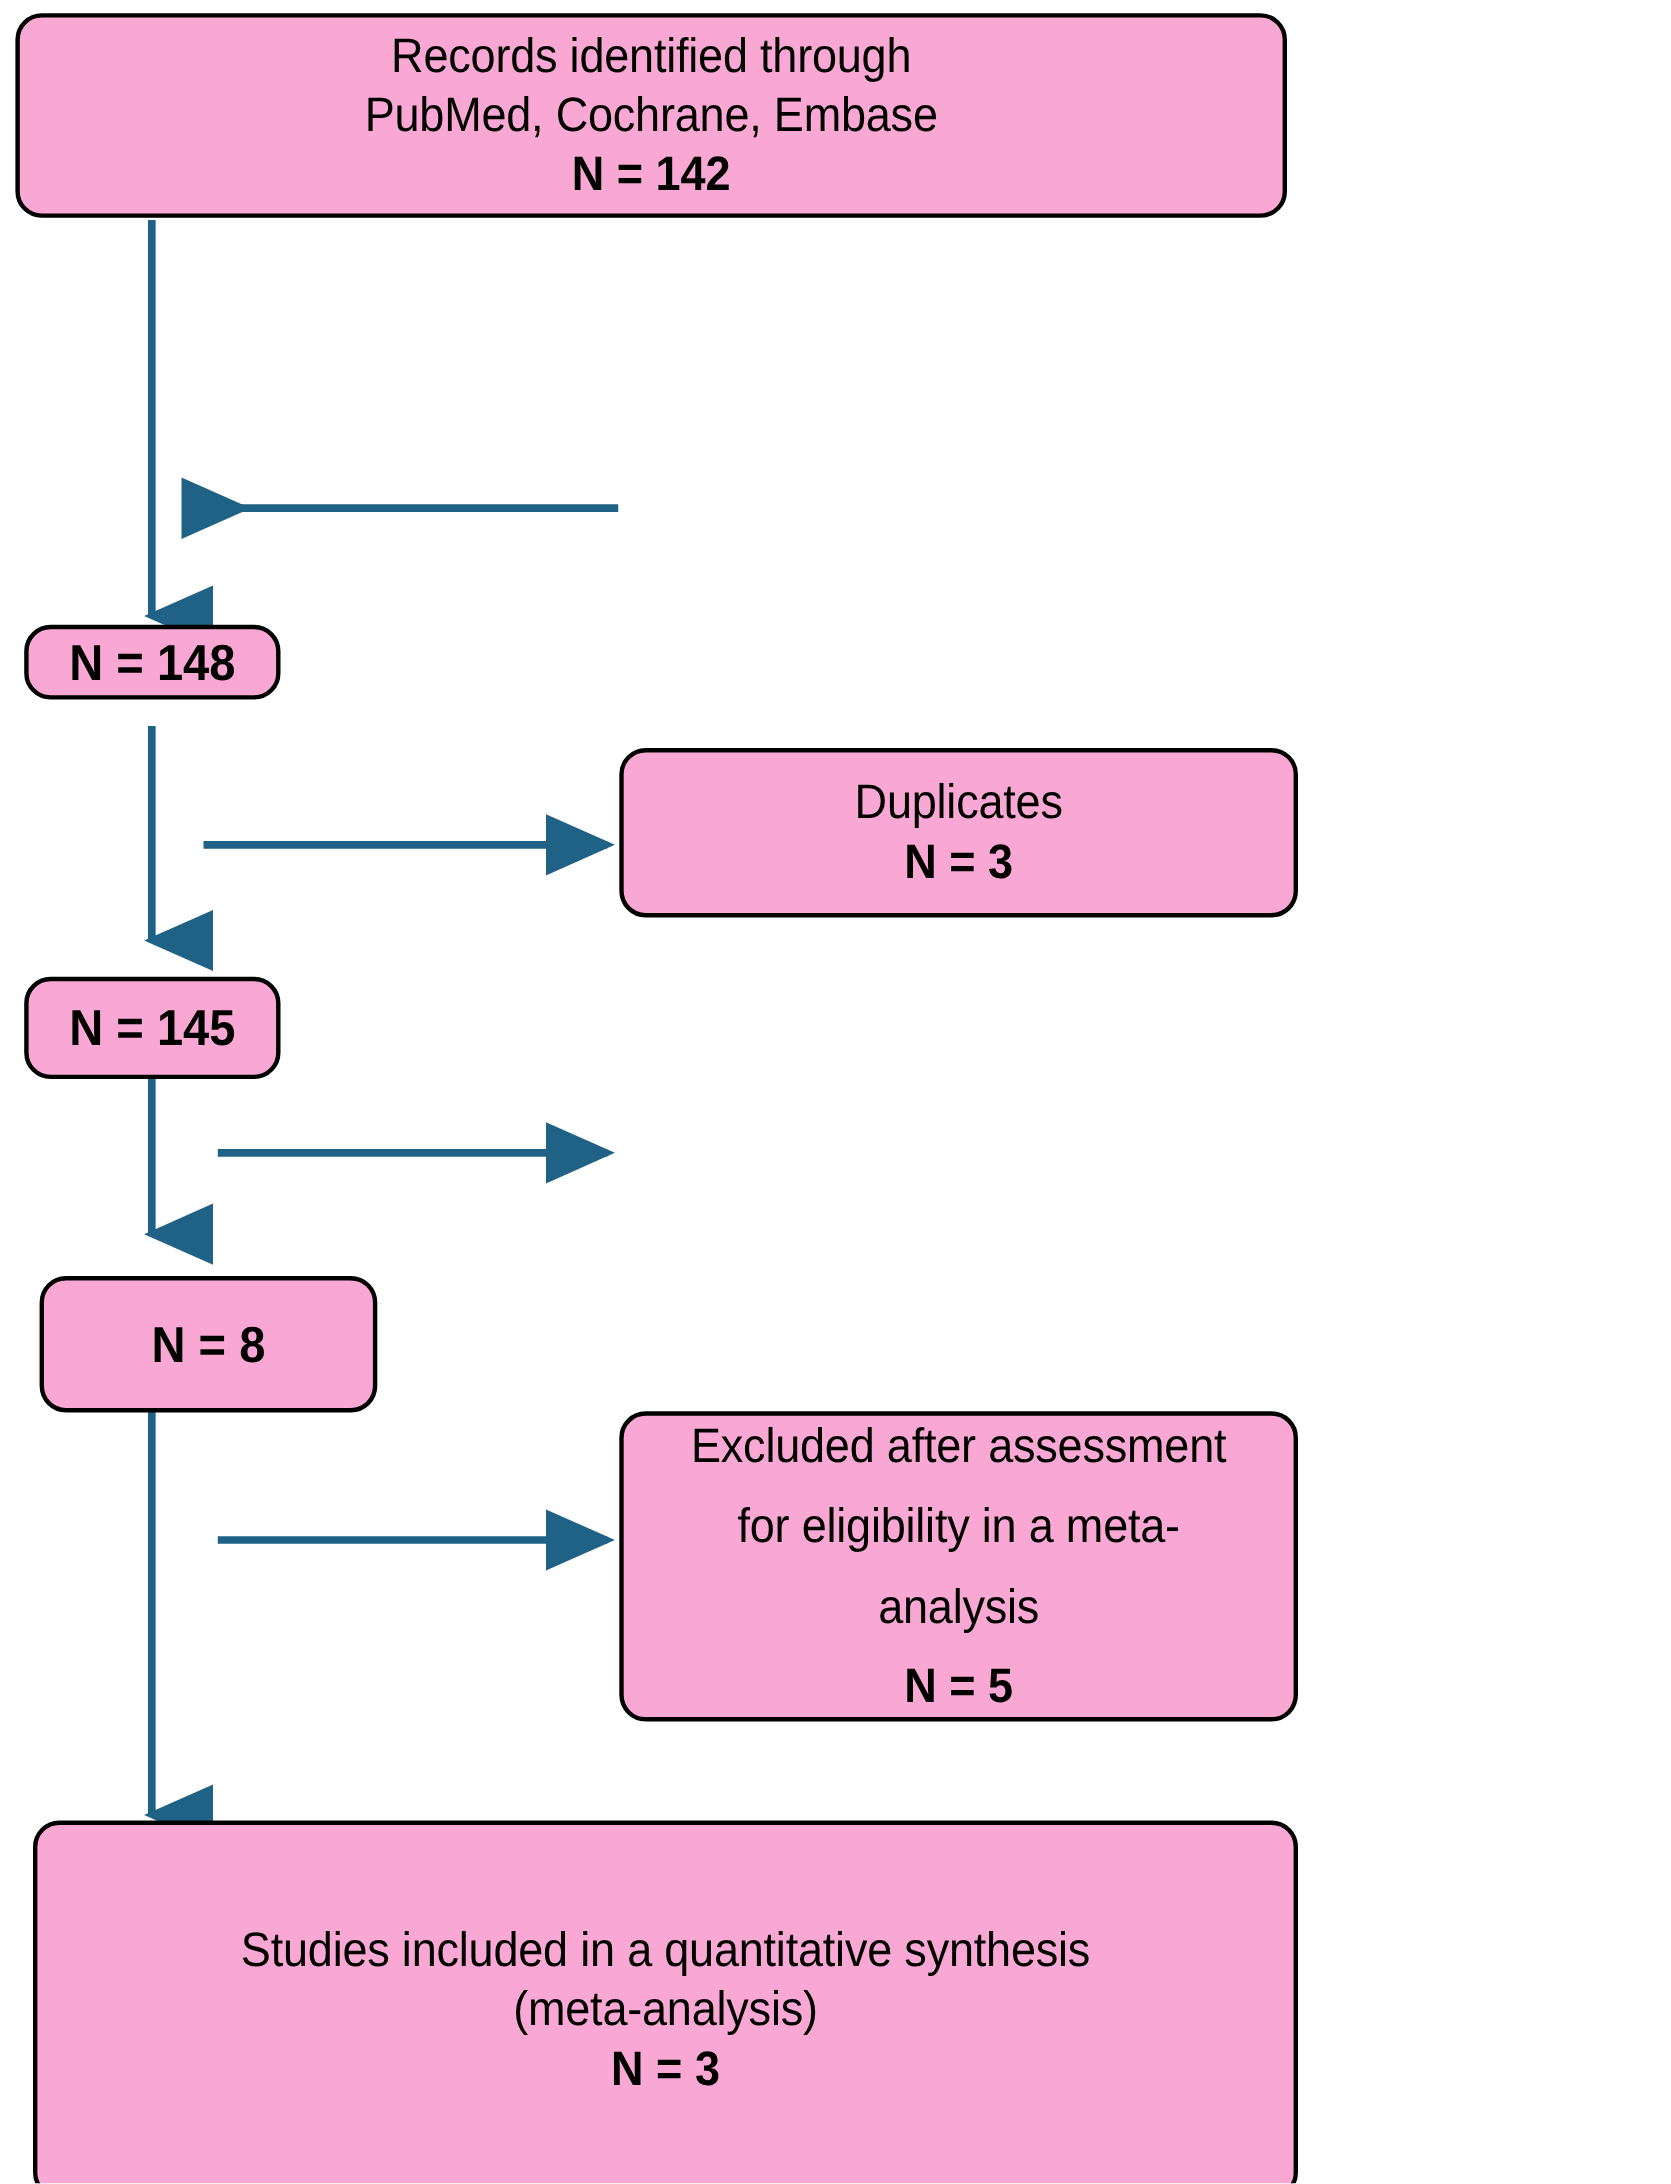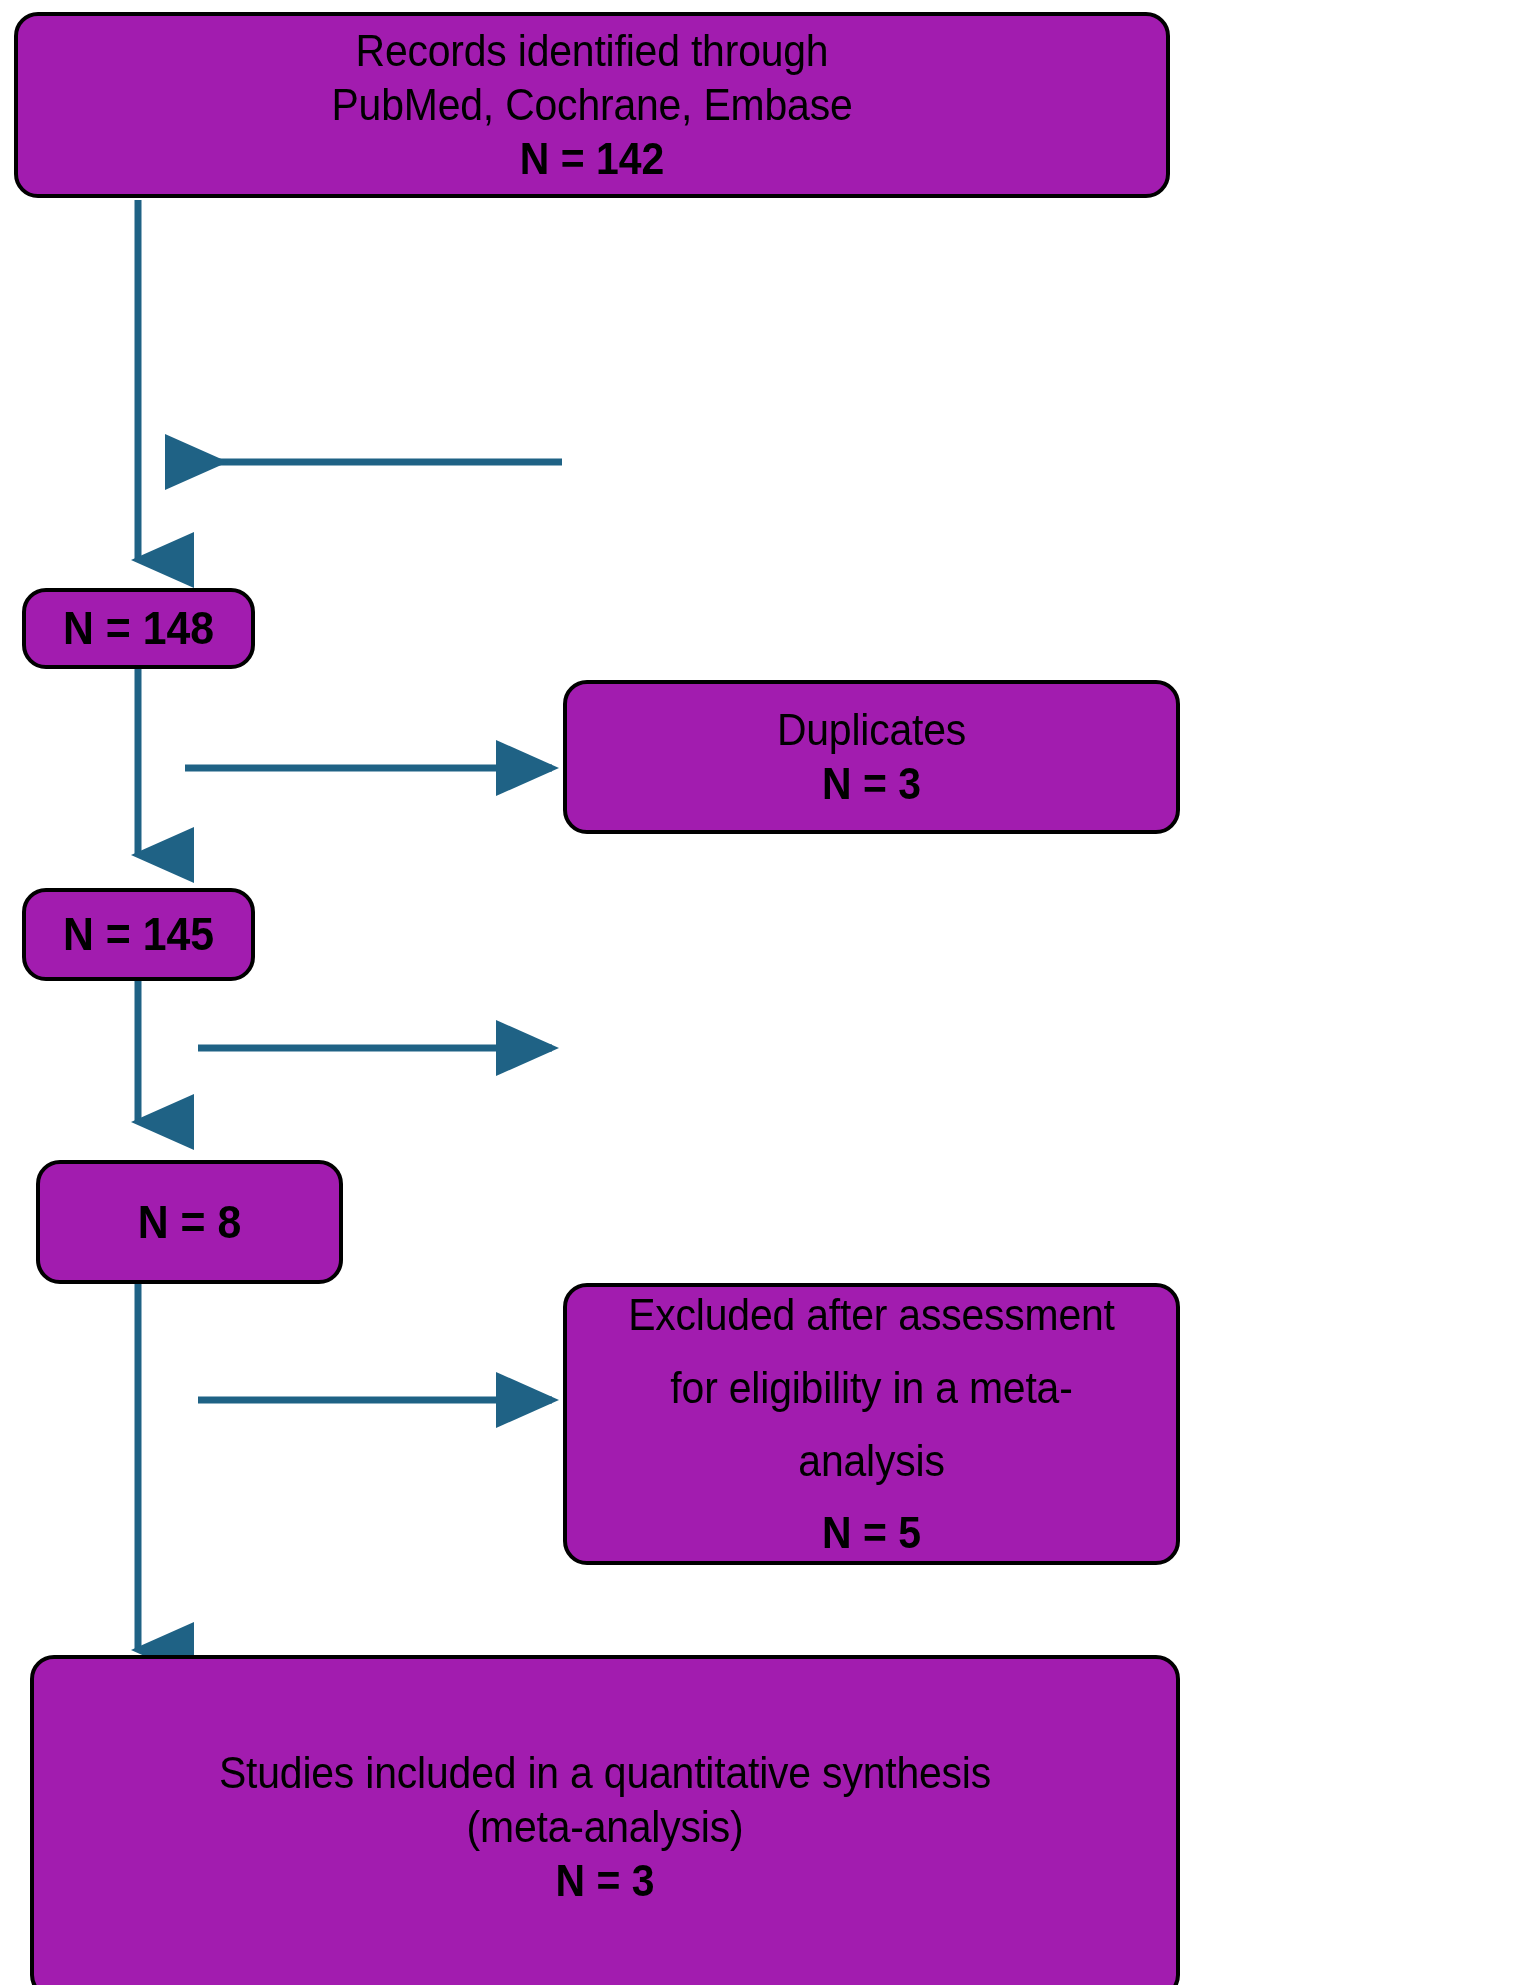--- a/index.html
+++ b/index.html
@@ -14,21 +14,21 @@
     height: 1985px;
     background: #ffffff;
     font-family: "Liberation Sans", "DejaVu Sans", sans-serif;
     overflow: hidden;
   }
   .node {
     position: absolute;
     box-sizing: border-box;
     border: 4px solid #000000;
     border-radius: 24px;
-    background: #a21caf;
+    background: #f9a8d4;
     display: flex;
     flex-direction: column;
     align-items: center;
     justify-content: center;
     text-align: center;
     color: #000000;
     z-index: 3;
   }
   .node .line {
     display: block;
@@ -93,21 +93,21 @@
     <line x1="198" y1="1400" x2="552" y2="1400" stroke="#1F6285" stroke-width="7" marker-end="url(#arrow-right)"></line>
   </svg>
 
   <div class="node" style="left:14px; top:12px; width:1156px; height:186px;">
     <span class="line">Records identified through</span>
     <span class="line">PubMed, Cochrane, Embase</span>
     <span class="line count">N = 142</span>
   </div>
 
 
-  <div class="node small" style="left:22px; top:568px; width:233px; height:81px;margin-top:20px;">
+  <div class="node small" style="left:22px; top:568px; width:233px; height:68px;">
     <span class="line count">N = 148</span>
   </div>
 
   <div class="node" style="left:563px; top:680px; width:617px; height:154px;">
     <span class="line">Duplicates</span>
     <span class="line count">N = 3</span>
   </div>
 
   <div class="node small" style="left:22px; top:888px; width:233px; height:93px;">
     <span class="line count">N = 145</span>

